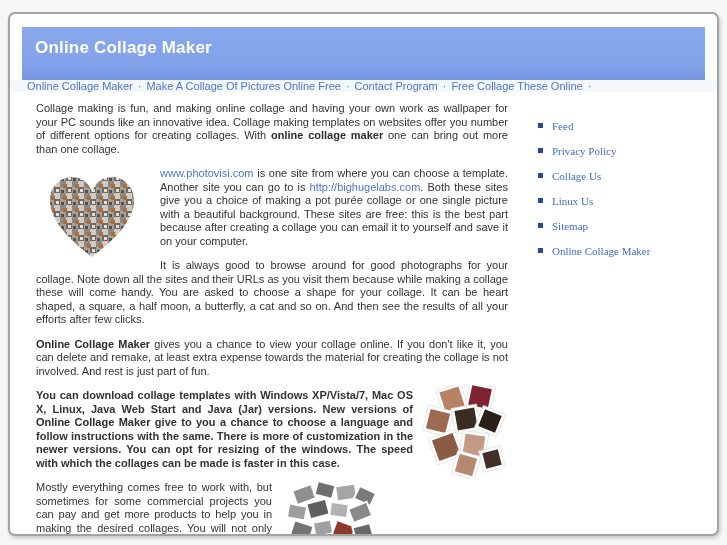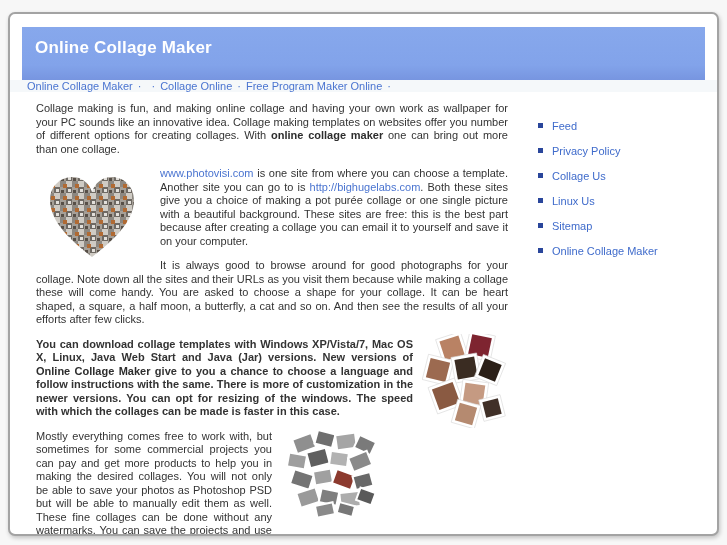--- a/index.html
+++ b/index.html
@@ -48,40 +48,41 @@
   }
   .p5wrap { position:relative;font-weight:bold; }
   .p5wrap p { margin-right:95px; }
   .polaroid-img { position:absolute; right:-4px; top:-4px; width:90px; height:94px; }
   .p6row { display:flex; margin-bottom:8px; }
   .p6row p { width:236px; margin:0 14px 0 0; }
   .pile-img { width:97px; height:87px; flex:none; }
   .sidebar { padding:18px 0 0 30px; font-size:11px; }
   .side-item { display:flex; align-items:center; margin-bottom:14px; height:11px; }
   .bullet { width:5px; height:5px; background:#2a469b; margin-right:9px; flex:none; }
-  .side-item a { color:#3f6bcb; text-decoration:none; }
+  .side-item a { color:#3f6bcb; text-decoration:none;font-family:Liberation Serif, serif; }
 </style>
 </head>
 <body>
 
 <div class="frame">
 
   <div class="header-wrap">
     <div class="site-header">
       <h1 class="title">Online Collage Maker</h1>
     </div>
   </div>
 
   <div class="navbar">
     <a href="#">Online Collage Maker</a>
     <span class="sep">·</span>
-    <span class="sep">·</span>
-    <a href="#">Collage Online</a>
-    <span class="sep">·</span>
-    <a href="#">Free Program Maker Online</a>
+    <a href="#">Make A Collage Of Pictures Online Free</a>
+    <span class="sep">·</span>
+    <a href="#">Contact Program</a>
+    <span class="sep">·</span>
+    <a href="#">Free Collage These Online</a>
     <span class="sep">·</span>
   </div>
 
   <div class="content">
 
     <div class="main">
 
       <p><span>Collage making is fun, and making online collage and having your own work as wallpaper for your PC sounds like an innovative idea. Collage making templates on websites offer you number of different options for creating collages. With </span><b>online collage maker</b><span> one can bring out more than one collage.</span></p>
 
       <div class="heart-flow">
@@ -97,20 +98,21 @@
               <rect x="8" y="8" width="3" height="3" fill="#e2dfda"></rect>
               <rect x="1" y="9" width="3" height="3" fill="#574f47"></rect>
             </pattern>
           </defs>
           <path d="M56,88 C38,74 14,54 14,31 C14,17 25,8 36,8 C46,8 53,14 56,23 C59,14 66,8 76,8 C87,8 98,17 98,31 C98,54 74,74 56,88 Z" fill="url(#mosaic)"></path>
         </svg>
         <p><a href="#">www.photovisi.com</a><span> is one site from where you can choose a template. Another site you can go to is </span><a href="#">http://bighugelabs.com</a><span>. Both these sites give you a choice of making a pot purée collage or one single picture with a beautiful background. These sites are free: this is the best part because after creating a collage you can email it to yourself and save it on your computer.</span></p>
         <p>It is always good to browse around for good photographs for your collage. Note down all the sites and their URLs as you visit them because while making a collage these will come handy. You are asked to choose a shape for your collage. It can be heart shaped, a square, a half moon, a butterfly, a cat and so on. And then see the results of all your efforts after few clicks.</p>
       </div>
 
+      <p><b>Online Collage Maker</b><span> gives you a chance to view your collage online. If you don't like it, you can delete and remake, at least extra expense towards the material for creating the collage is not involved. And rest is just part of fun.</span></p>
 
       <div class="p5wrap">
         <svg class="polaroid-img" viewBox="0 0 90 94" aria-hidden="true">
           <g transform="rotate(-18 30 14)">
               <rect x="17" y="1" width="26" height="26" fill="#fff" stroke="#d8d8d8" stroke-width="0.6"></rect>
               <rect x="20" y="4" width="20" height="20" fill="#b98264"></rect>
             </g>
           <g transform="rotate(12 58 12)">
               <rect x="45" y="-1" width="26" height="26" fill="#fff" stroke="#d8d8d8" stroke-width="0.6"></rect>
               <rect x="48" y="2" width="20" height="20" fill="#7e2430"></rect>

